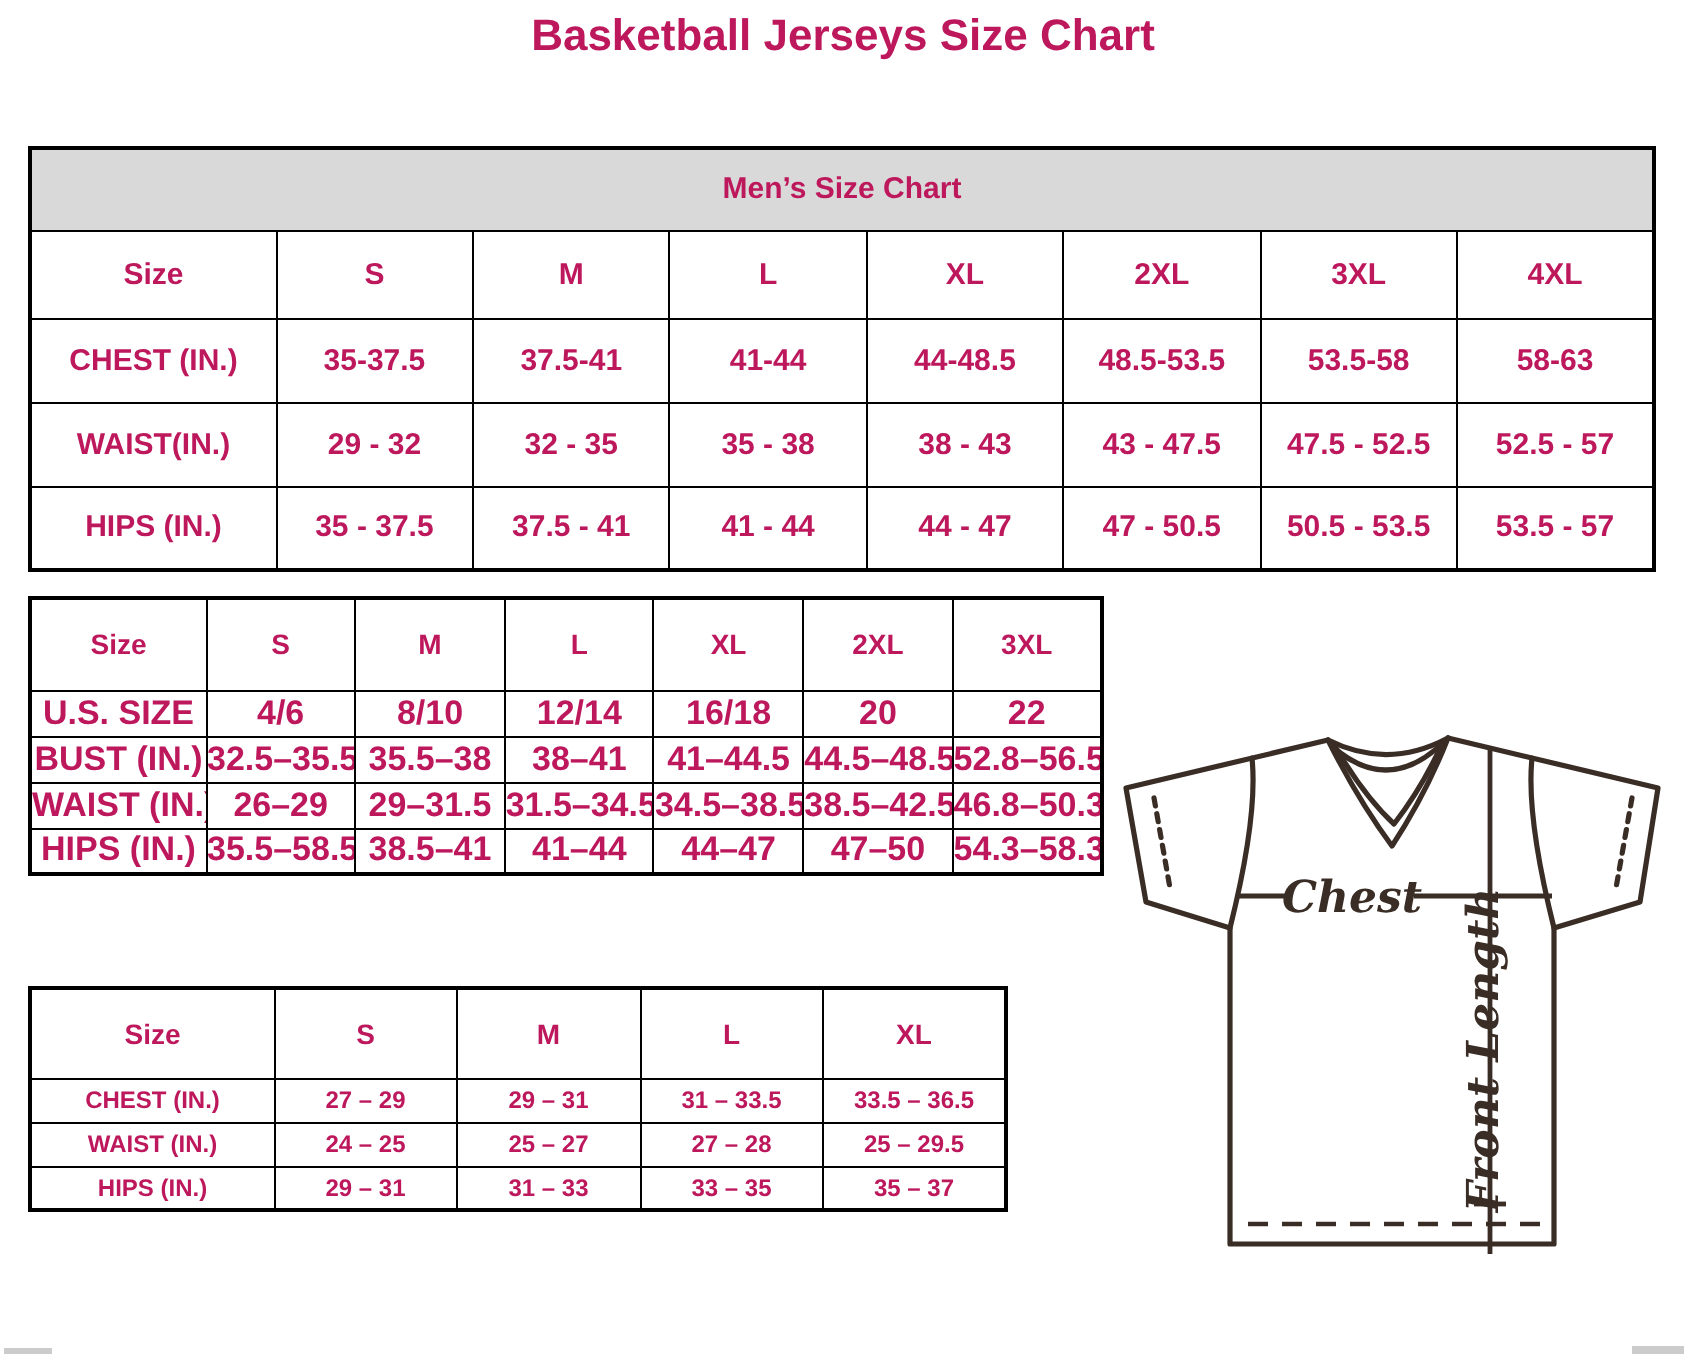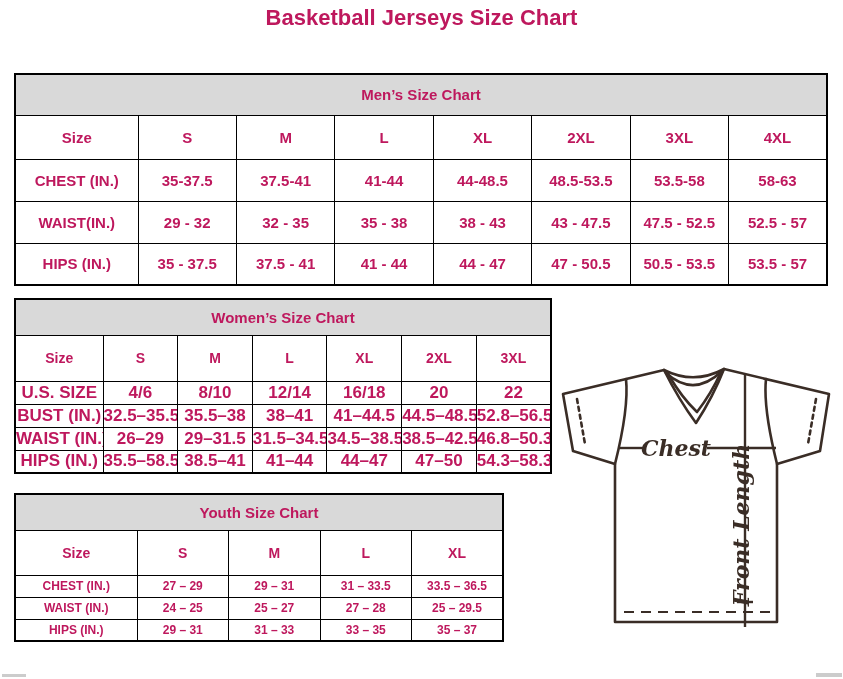--- a/index.html
+++ b/index.html
@@ -116,23 +116,20 @@
     <colgroup>
         <col class="c0">
         <col>
         <col>
         <col>
         <col>
         <col>
         <col>
       </colgroup>
     <tbody>
-        <tr class="band">
-      <td colspan="7">Women’s Size Chart</td>
-    </tr>
     <tr class="cols">
       <td>Size</td>
       <td>S</td>
       <td>M</td>
       <td>L</td>
       <td>XL</td>
       <td>2XL</td>
       <td>3XL</td>
     </tr>
     <tr class="data">
@@ -176,23 +173,20 @@
 
   <table class="sizetable t-youth">
     <colgroup>
         <col class="c0">
         <col>
         <col>
         <col>
         <col>
       </colgroup>
     <tbody>
-        <tr class="band">
-      <td colspan="5">Youth Size Chart</td>
-    </tr>
     <tr class="cols">
       <td>Size</td>
       <td>S</td>
       <td>M</td>
       <td>L</td>
       <td>XL</td>
     </tr>
     <tr class="data">
       <td class="rowlabel">CHEST (IN.)</td>
       <td>27 – 29</td>

